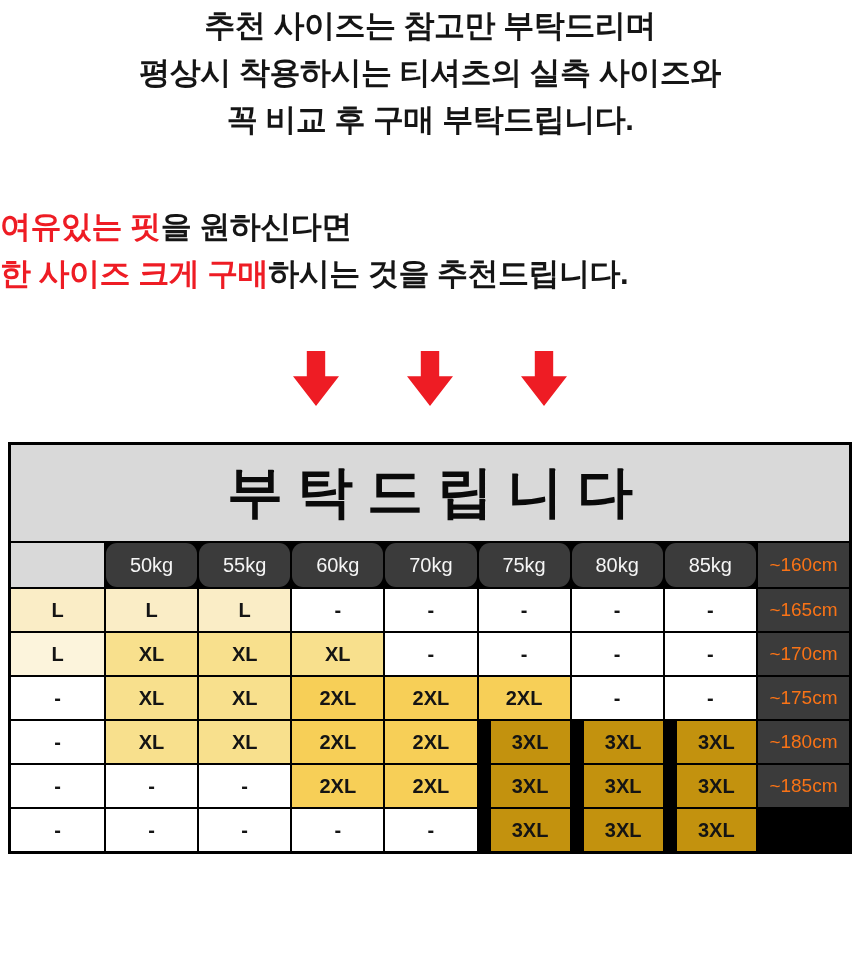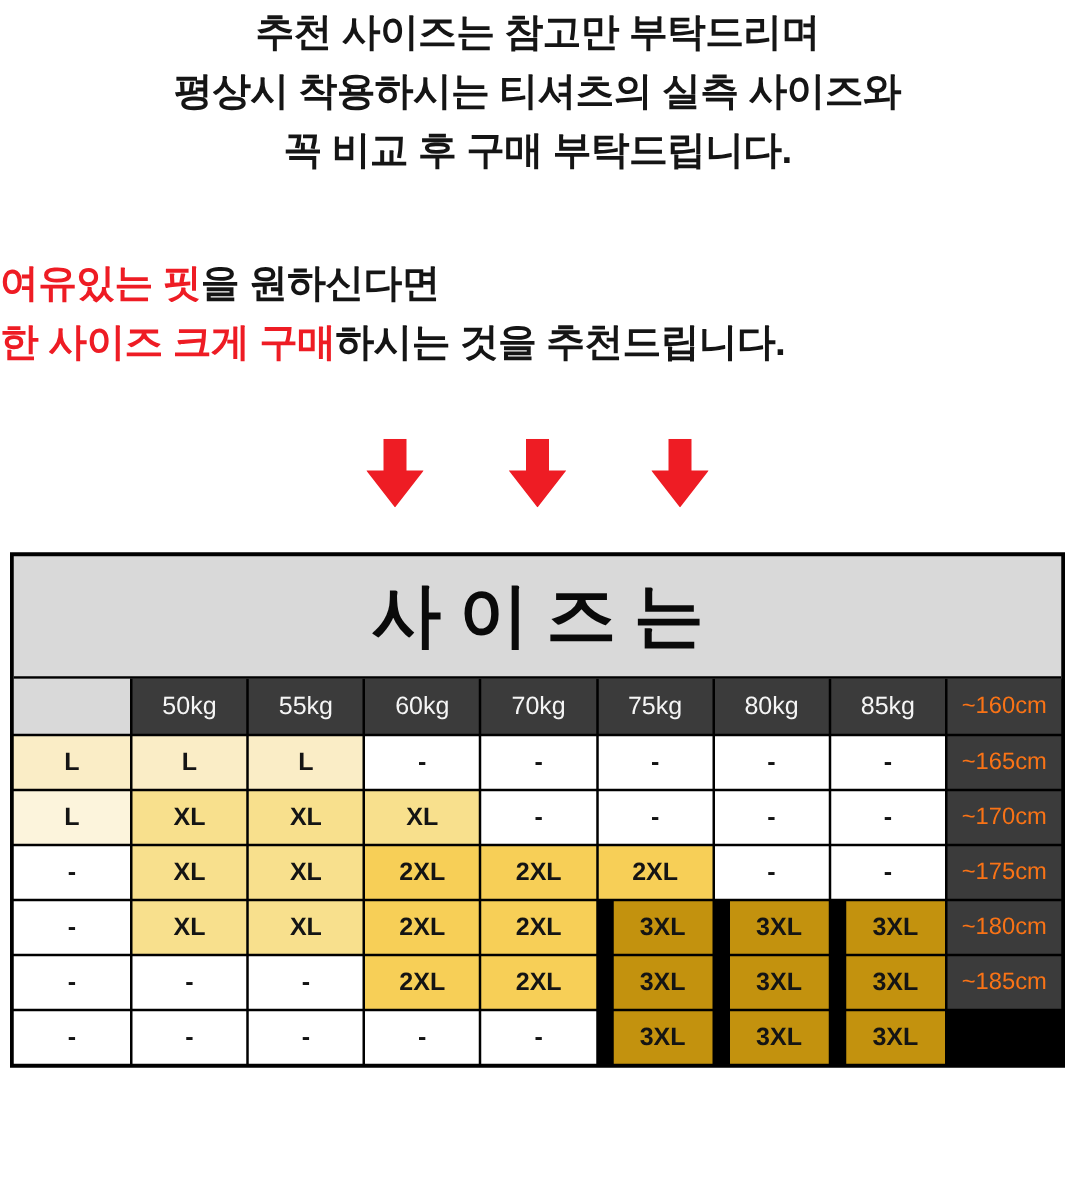--- a/index.html
+++ b/index.html
@@ -42,21 +42,21 @@
     grid-template-columns:93px repeat(8,1fr);
     grid-template-rows:44px repeat(6,42px);
     gap:2px;background:#000;
   }
   .size-grid > div{
     display:flex;align-items:center;justify-content:center;
   }
   .corner{background:var(--gray-light,#d9d9d9);}
   .whead{
     background:var(--gray-dark,#3b3b3b);color:#f5f5f5;
-    font-size:20px;font-weight:400;
+    font-size:20px;font-weight:400;border-radius:11px;
   }
   .rhead{
     background:var(--gray-dark,#3b3b3b);color:#f97316;
     font-size:19px;font-weight:400;
   }
   .cell{
     background:#fff;color:#141414;
     font-size:20px;font-weight:700;
   }
   .tone-L{background:var(--tone-L,#faedc6);}
@@ -80,21 +80,21 @@
   <div><span class="red">한 사이즈 크게 구매</span><span>하시는 것을 추천드립니다.</span></div>
 </div>
 
 <div class="arrow-row">
     <div class="down-arrow"></div>
     <div class="down-arrow"></div>
     <div class="down-arrow"></div>
   </div>
 
 <div class="size-table">
-  <div class="table-title">사이즈는</div>
+  <div class="table-title">부탁드립니다</div>
   <div class="size-grid">
       <div class="corner"></div>
       <div class="whead">50kg</div>
       <div class="whead">55kg</div>
       <div class="whead">60kg</div>
       <div class="whead">70kg</div>
       <div class="whead">75kg</div>
       <div class="whead">80kg</div>
       <div class="whead">85kg</div>
       <div class="rhead">~160cm</div>

